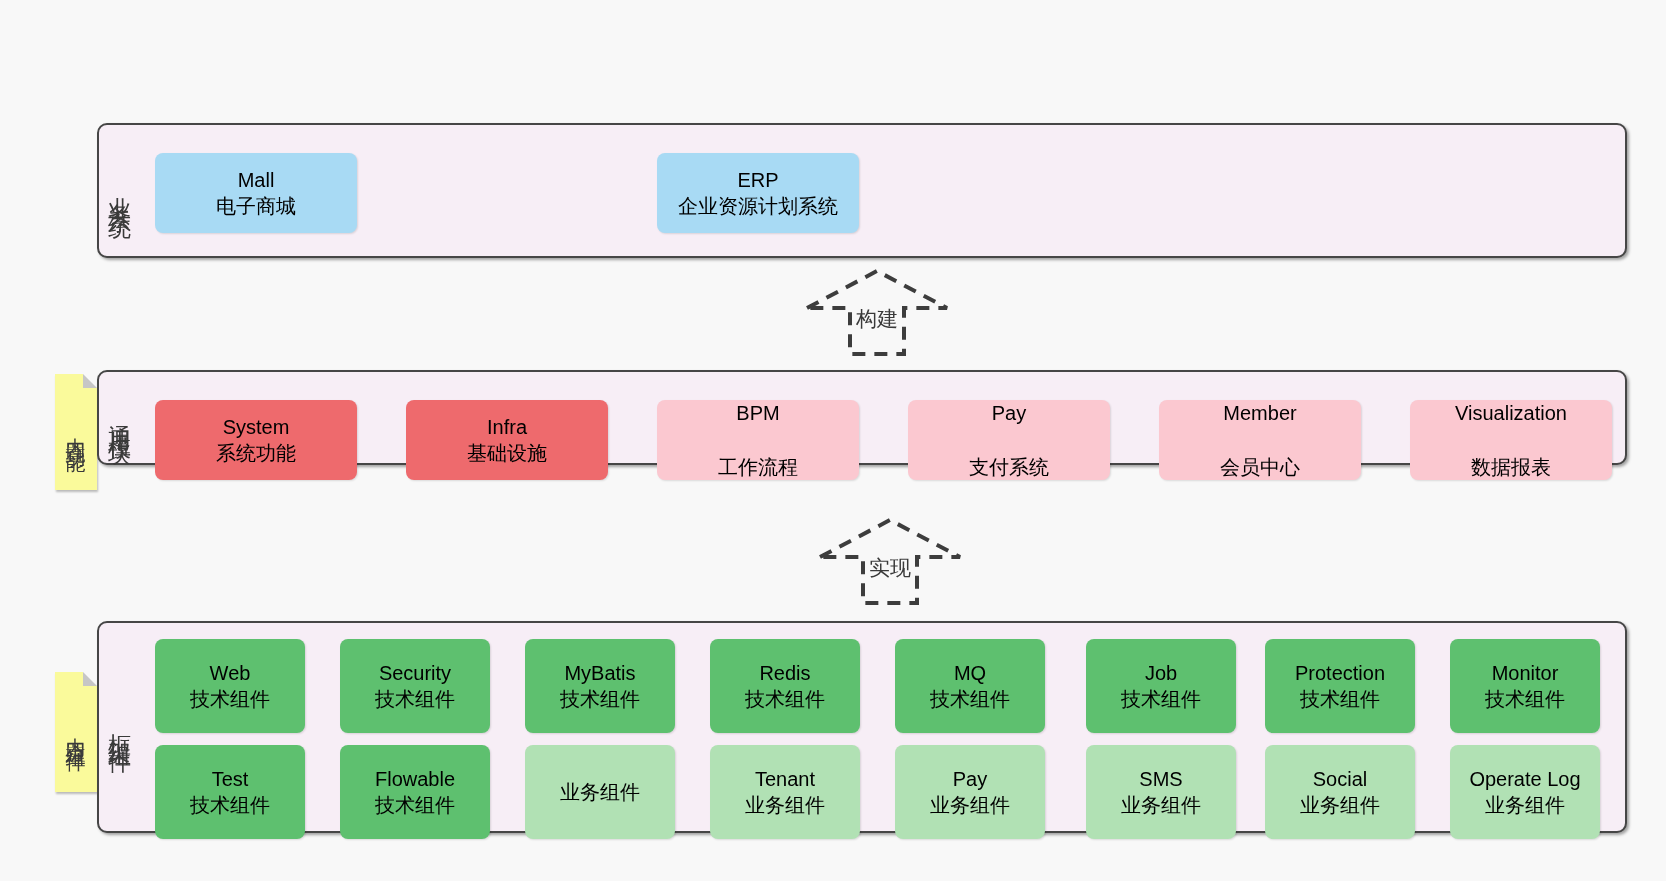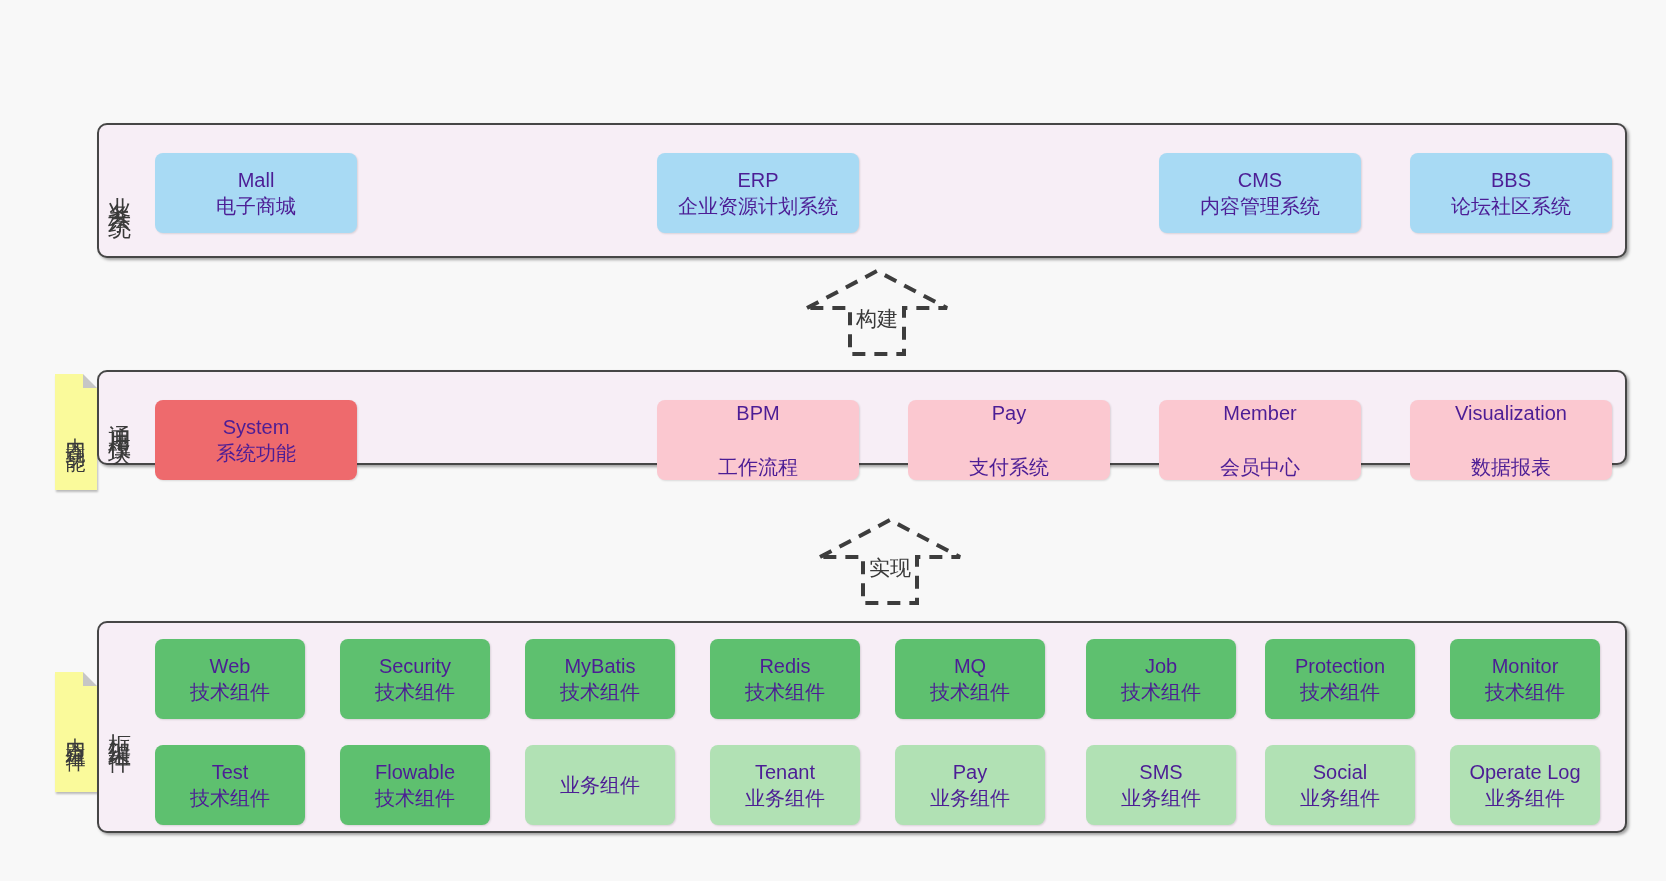--- a/index.html
+++ b/index.html
@@ -30,27 +30,27 @@
     writing-mode:vertical-rl;text-orientation:upright;
     font-size:23px;letter-spacing:6px;line-height:1;
     color:var(--text,#3a3a3a);white-space:nowrap;
   }
 
   
   .box{
     position:absolute;border-radius:8px;
     display:flex;flex-direction:column;align-items:center;justify-content:center;
     text-align:center;font-size:20px;line-height:1.3;
-    color:#4c1d95;
+    color:#000000;
     box-shadow:1px 1px 2px rgba(0,0,0,0.12);
     padding:0 4px;box-sizing:border-box;
   }
   .box6{top:28px;width:202px;height:80px;}
   .c6-0{left:56px}.c6-1{left:307px}.c6-2{left:558px}.c6-3{left:809px}.c6-4{left:1060px}.c6-5{left:1311px}
-  .box8{width:150px;height:80px;align-items:center;}
+  .box8{width:150px;height:94px;align-items:center;}
   .r1{top:16px}.r2{top:122px}
   .c8-0{left:56px}.c8-1{left:241px}.c8-2{left:426px}.c8-3{left:611px}
   .c8-4{left:796px}.c8-5{left:987px}.c8-6{left:1166px}.c8-7{left:1351px}
 
   .v-blue{background:var(--node_blue,#a8daf4);}
   .v-red{background:var(--node_red,#ee6a6d);}
   .v-pink{background:var(--node_pink,#fbc8d0);justify-content:space-between;}
   .v-gdark{background:var(--node_green_dark,#5ec06f);}
   .v-glight{background:var(--node_green_light,#b1e1b4);}
 
@@ -85,44 +85,40 @@
 <div class="panel" id="layer-business">
   <div class="vlabel">业务系统</div>
   <div class="box box6 c6-0 v-blue">
     <div>Mall</div>
     <div>电子商城</div>
   </div>
   <div class="box box6 c6-2 v-blue">
     <div>ERP</div>
     <div>企业资源计划系统</div>
   </div>
-  <div class="box box6 c6-4 v-blue">
-    <div>CMS</div>
-    <div>内容管理系统</div>
-  </div>
-  <div class="box box6 c6-5 v-blue">
-    <div>BBS</div>
-    <div>论坛社区系统</div>
-  </div>
 </div>
 
 <svg class="arrow" id="arrow-build" width="150" height="92" viewBox="0 0 150 92">
   <polygon points="5,42 75,5 145,42 102,42 102,88 48,88 48,42" fill="none" stroke="#3d3d3d" stroke-width="4" stroke-dasharray="13 9"></polygon>
   <text x="75" y="60" text-anchor="middle" font-size="21" fill="#3a3a3a">构建</text>
 </svg>
 
 <div class="sticky" id="sticky-modules">
   <span class="vtext">内置功能</span>
 </div>
 <div class="panel" id="layer-modules">
   <div class="vlabel">通用模块</div>
   <div class="box box6 c6-0 v-red">
     <div>System</div>
     <div>系统功能</div>
   </div>
+  <div class="box box6 c6-1 v-red">
+    <div>Infra</div>
+    <div>基础设施</div>
+  </div>
   <div class="box box6 c6-2 v-pink">
     <div>BPM</div>
     <div>工作流程</div>
   </div>
   <div class="box box6 c6-3 v-pink">
     <div>Pay</div>
     <div>支付系统</div>
   </div>
   <div class="box box6 c6-4 v-pink">
     <div>Member</div>

